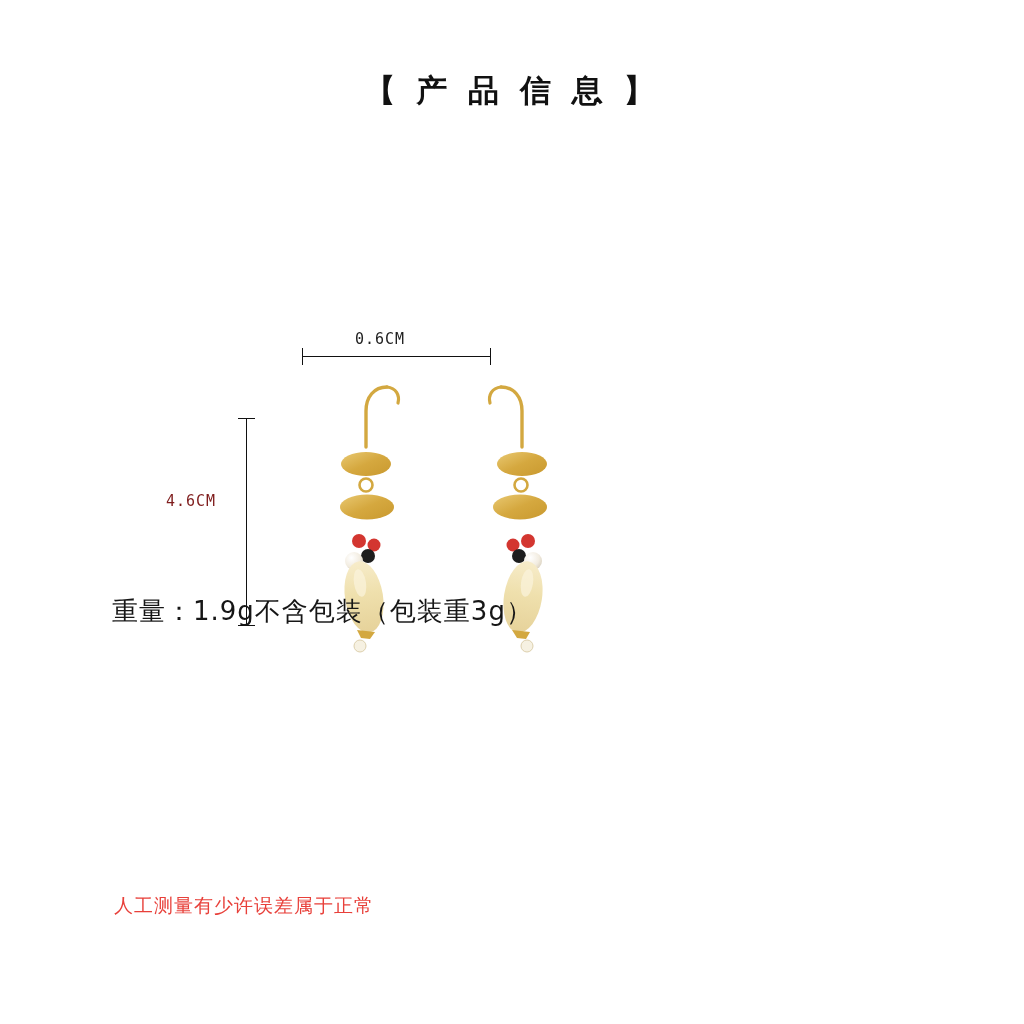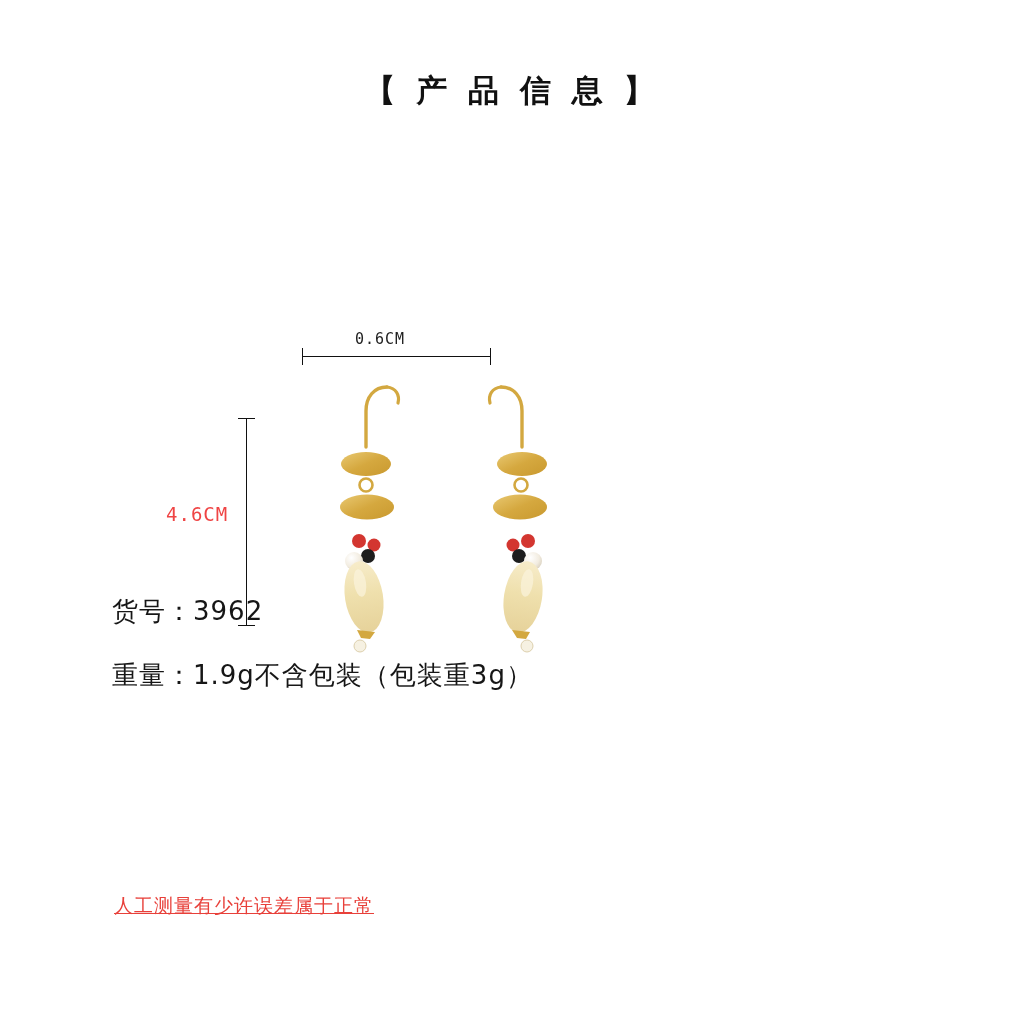--- a/index.html
+++ b/index.html
@@ -69,25 +69,25 @@
     height: 17px;
     background: #111;
   }
   .dim-width-cap-l { left: 302px; }
   .dim-width-cap-r { left: 490px; }
 
   
   .dim-height-label {
     position: absolute;
     left: 166px;
-    top: 353px;
+    top: 342px;
     font-family: "DejaVu Sans Mono", monospace;
-    font-size: 19px;
-    letter-spacing: 1px;
-    color: #ef4444;
+    font-size: 15px;
+    letter-spacing: 1px;
+    color: #7f1d1d;
   }
   .dim-height-line {
     position: absolute;
     left: 246px;
     top: 268px;
     width: 1px;
     height: 207px;
     background: #111;
   }
   .dim-height-cap-t, .dim-height-cap-b {
@@ -125,21 +125,20 @@
     white-space: pre;
   }
   .note {
     position: absolute;
     left: 114px;
     top: 893px;
     font-family: "DejaVu Sans", sans-serif;
     font-size: 19px;
     color: #e8403a;
     letter-spacing: 1px;
-    text-decoration: underline;
   }
 </style>
 </head>
 <body>
 
 <div class="page">
 
   <div class="title">【 产 品 信 息 】</div>
 
   <div class="photo-area">
@@ -227,19 +226,18 @@
         <ellipse cx="75" cy="222" rx="19" ry="36" fill="url(#stoneR)" transform="rotate(9 75 222)"></ellipse>
         <ellipse cx="79" cy="208" rx="6" ry="14" fill="#fbf4dd" opacity="0.7" transform="rotate(9 79 208)"></ellipse>
         <path d="M64 255 L82 257 L78 264 L69 263 Z" fill="#d3a840"></path>
         <circle cx="79" cy="271" r="6" fill="#f6f1e2" stroke="#ddd0ae" stroke-width="1"></circle>
       </svg>
     </div>
 
   </div>
 
   <div class="specs">
-    <div class="spec-line">货号：3962</div>
     <div class="spec-line">重量：1.9g不含包装（包装重3g）</div>
   </div>
 
   <div class="note">人工测量有少许误差属于正常</div>
 
 </div>
 
 </body></html>

